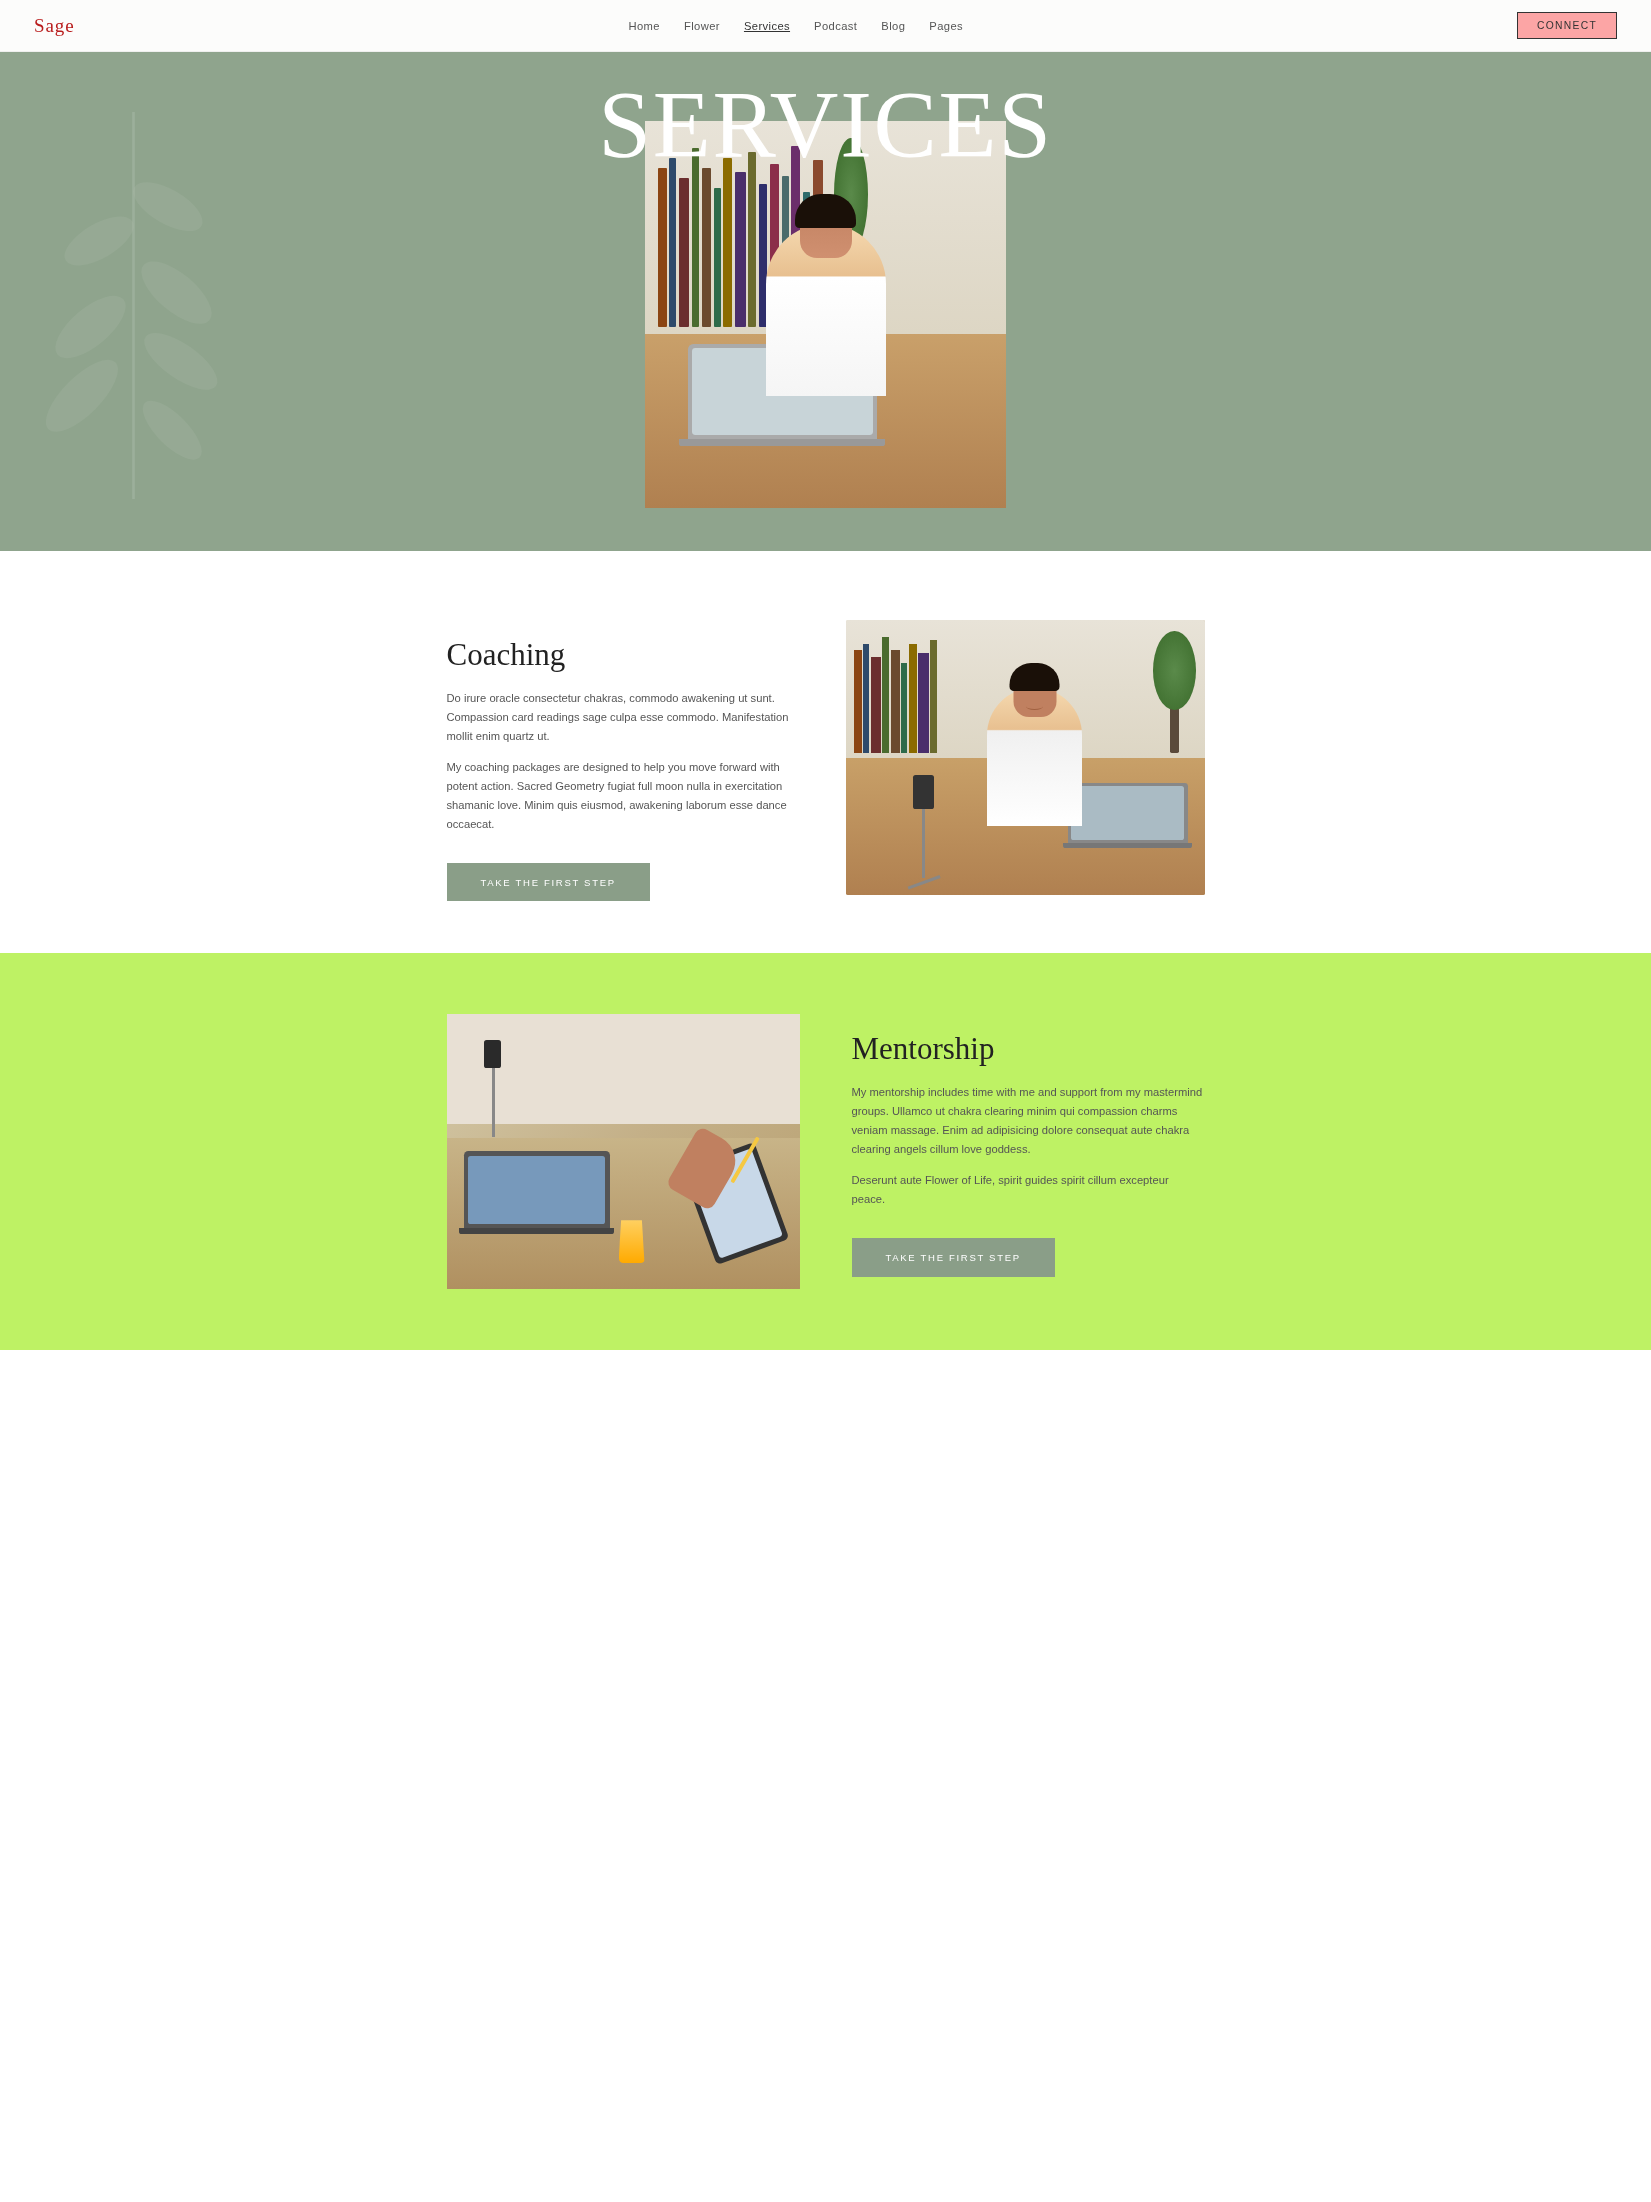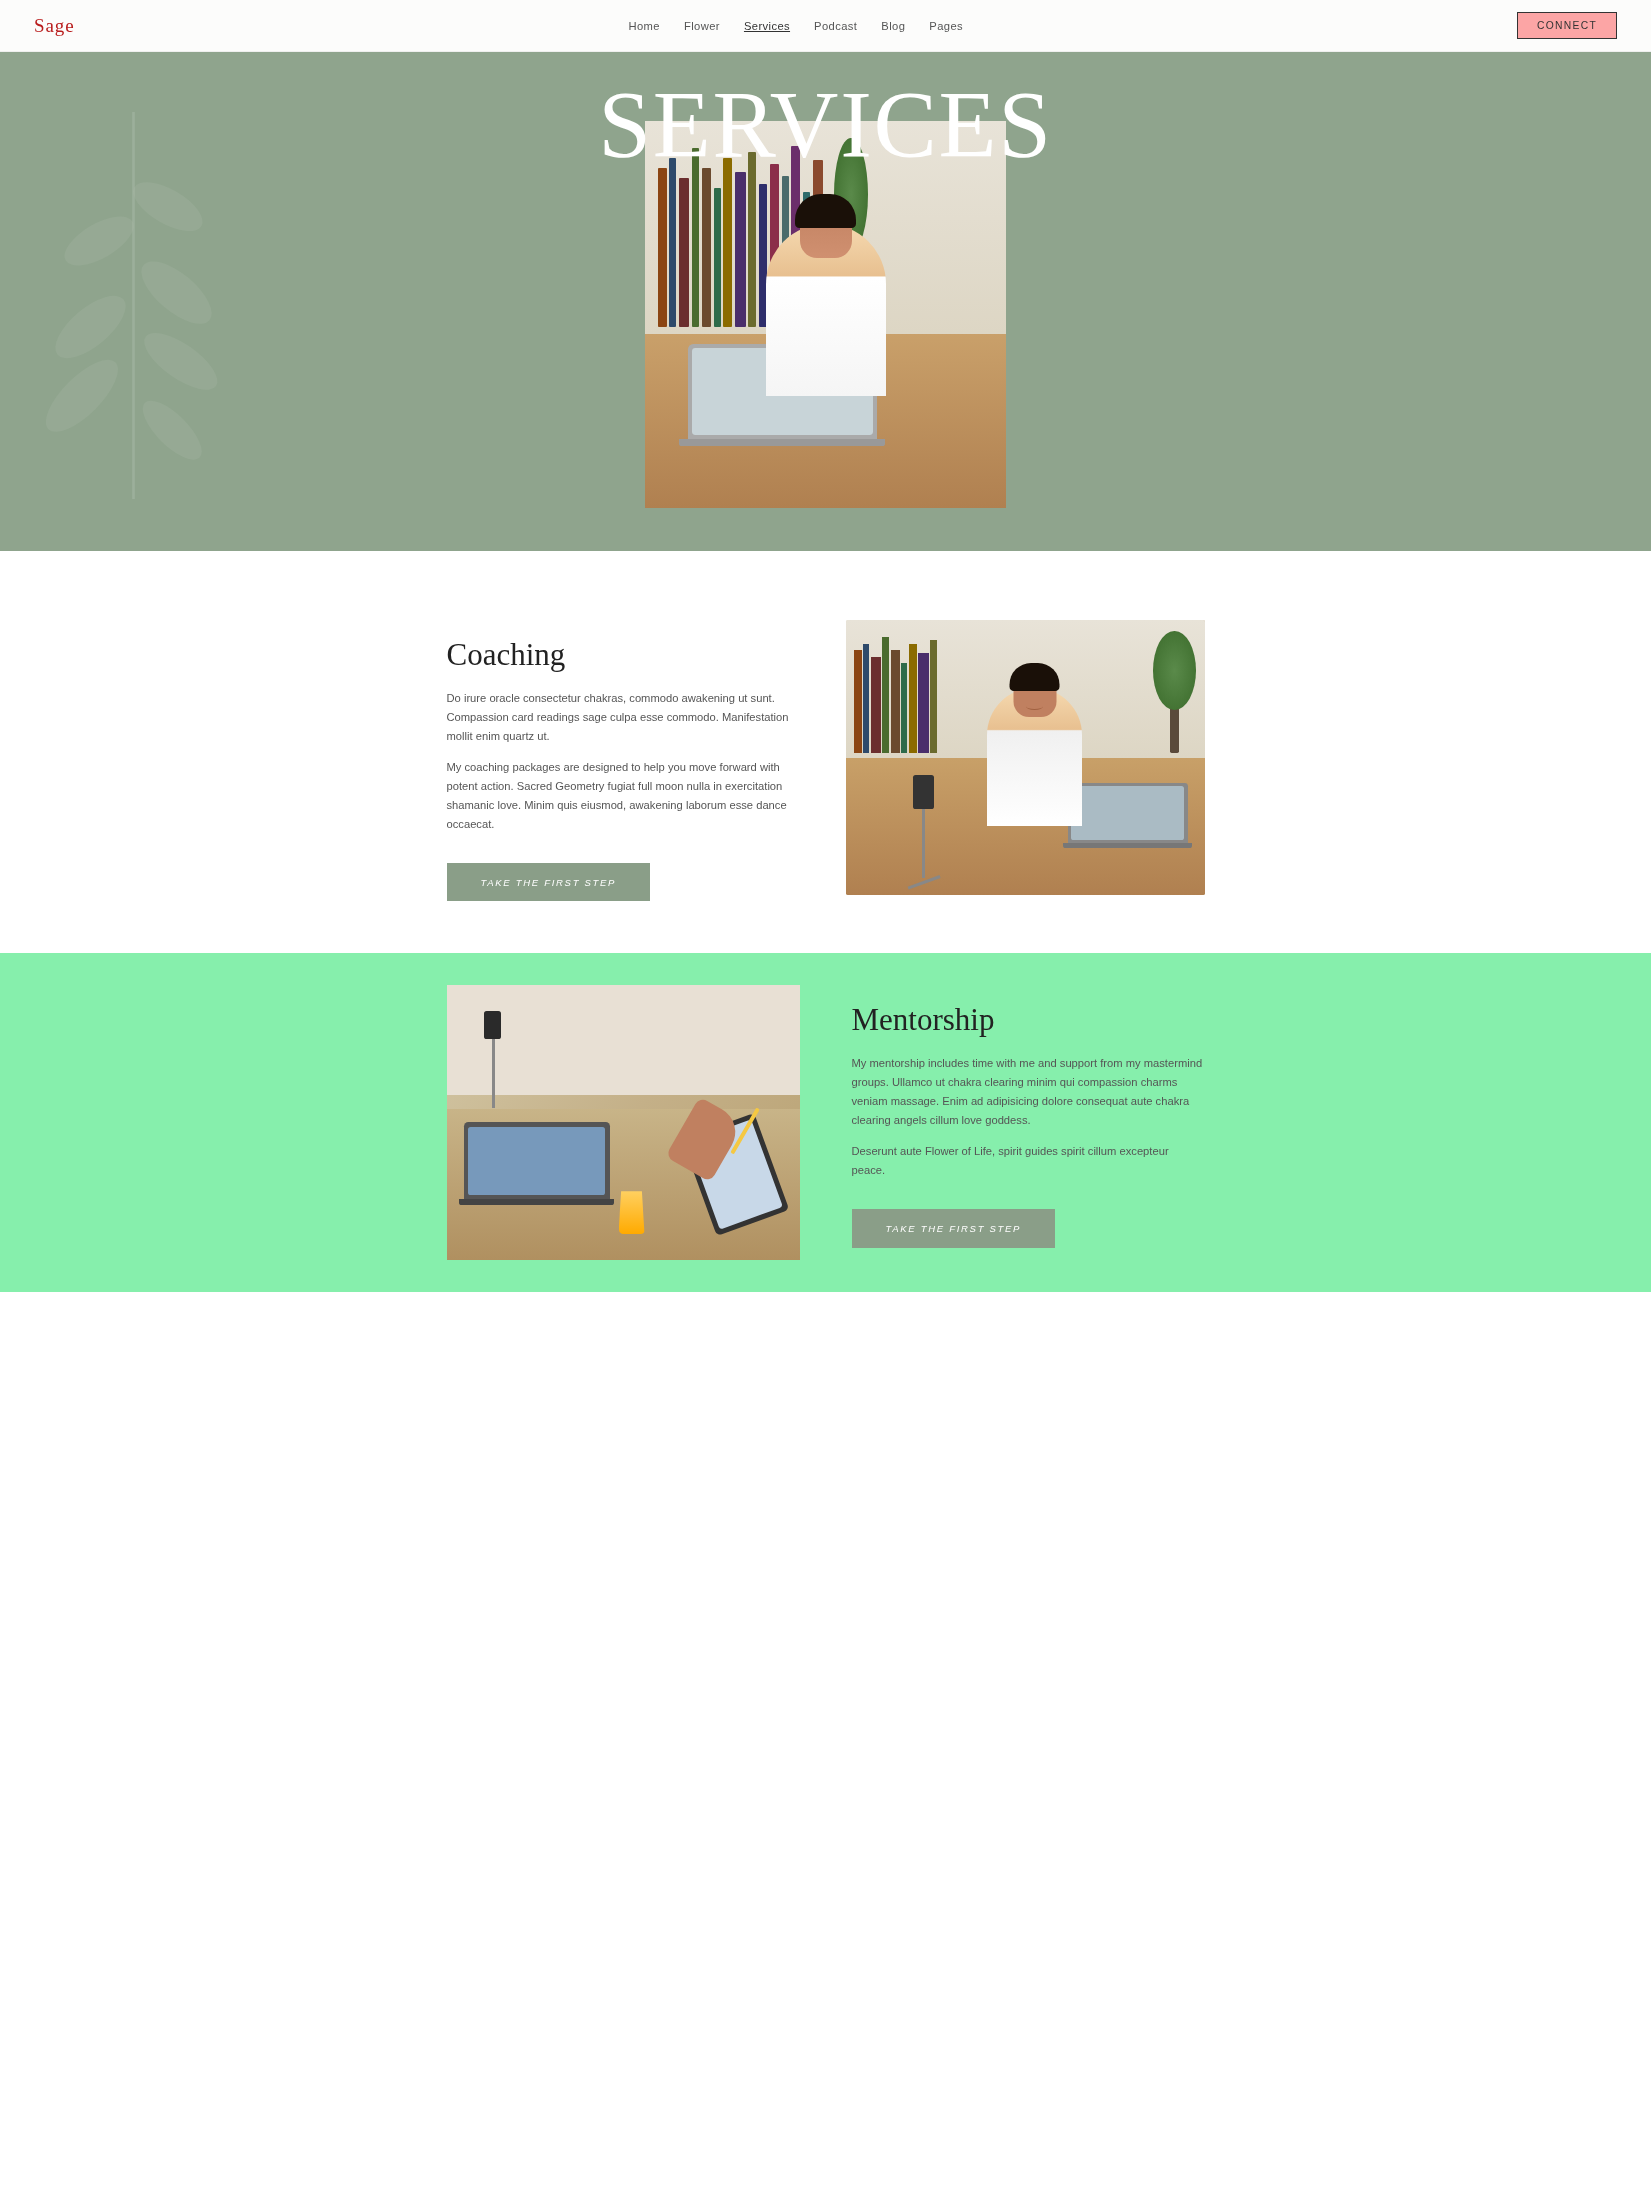--- a/index.html
+++ b/index.html
@@ -161,27 +161,26 @@
       background: #8a9e88;
       color: #fff;
       font-family: Arial, sans-serif;
       font-size: 9.5px;
       letter-spacing: 1.7px;
       padding: 13.8px 34px;
       cursor: pointer;
       border: none;
       margin-top: 17px;
       text-transform: uppercase;
-      font-style: italic;
     }
 
     
     .section-mentorship {
-      background: #86efac;
-      padding: 32px 0;
+      background: #bef264;
+      padding: 61px 0;
     }
     .section-inner-reverse {
       max-width: 826px;
       margin: 0 auto;
       display: flex;
       align-items: flex-start;
       gap: 52px;
       padding: 0 34px;
     }
     .mentorship-img-placeholder {

